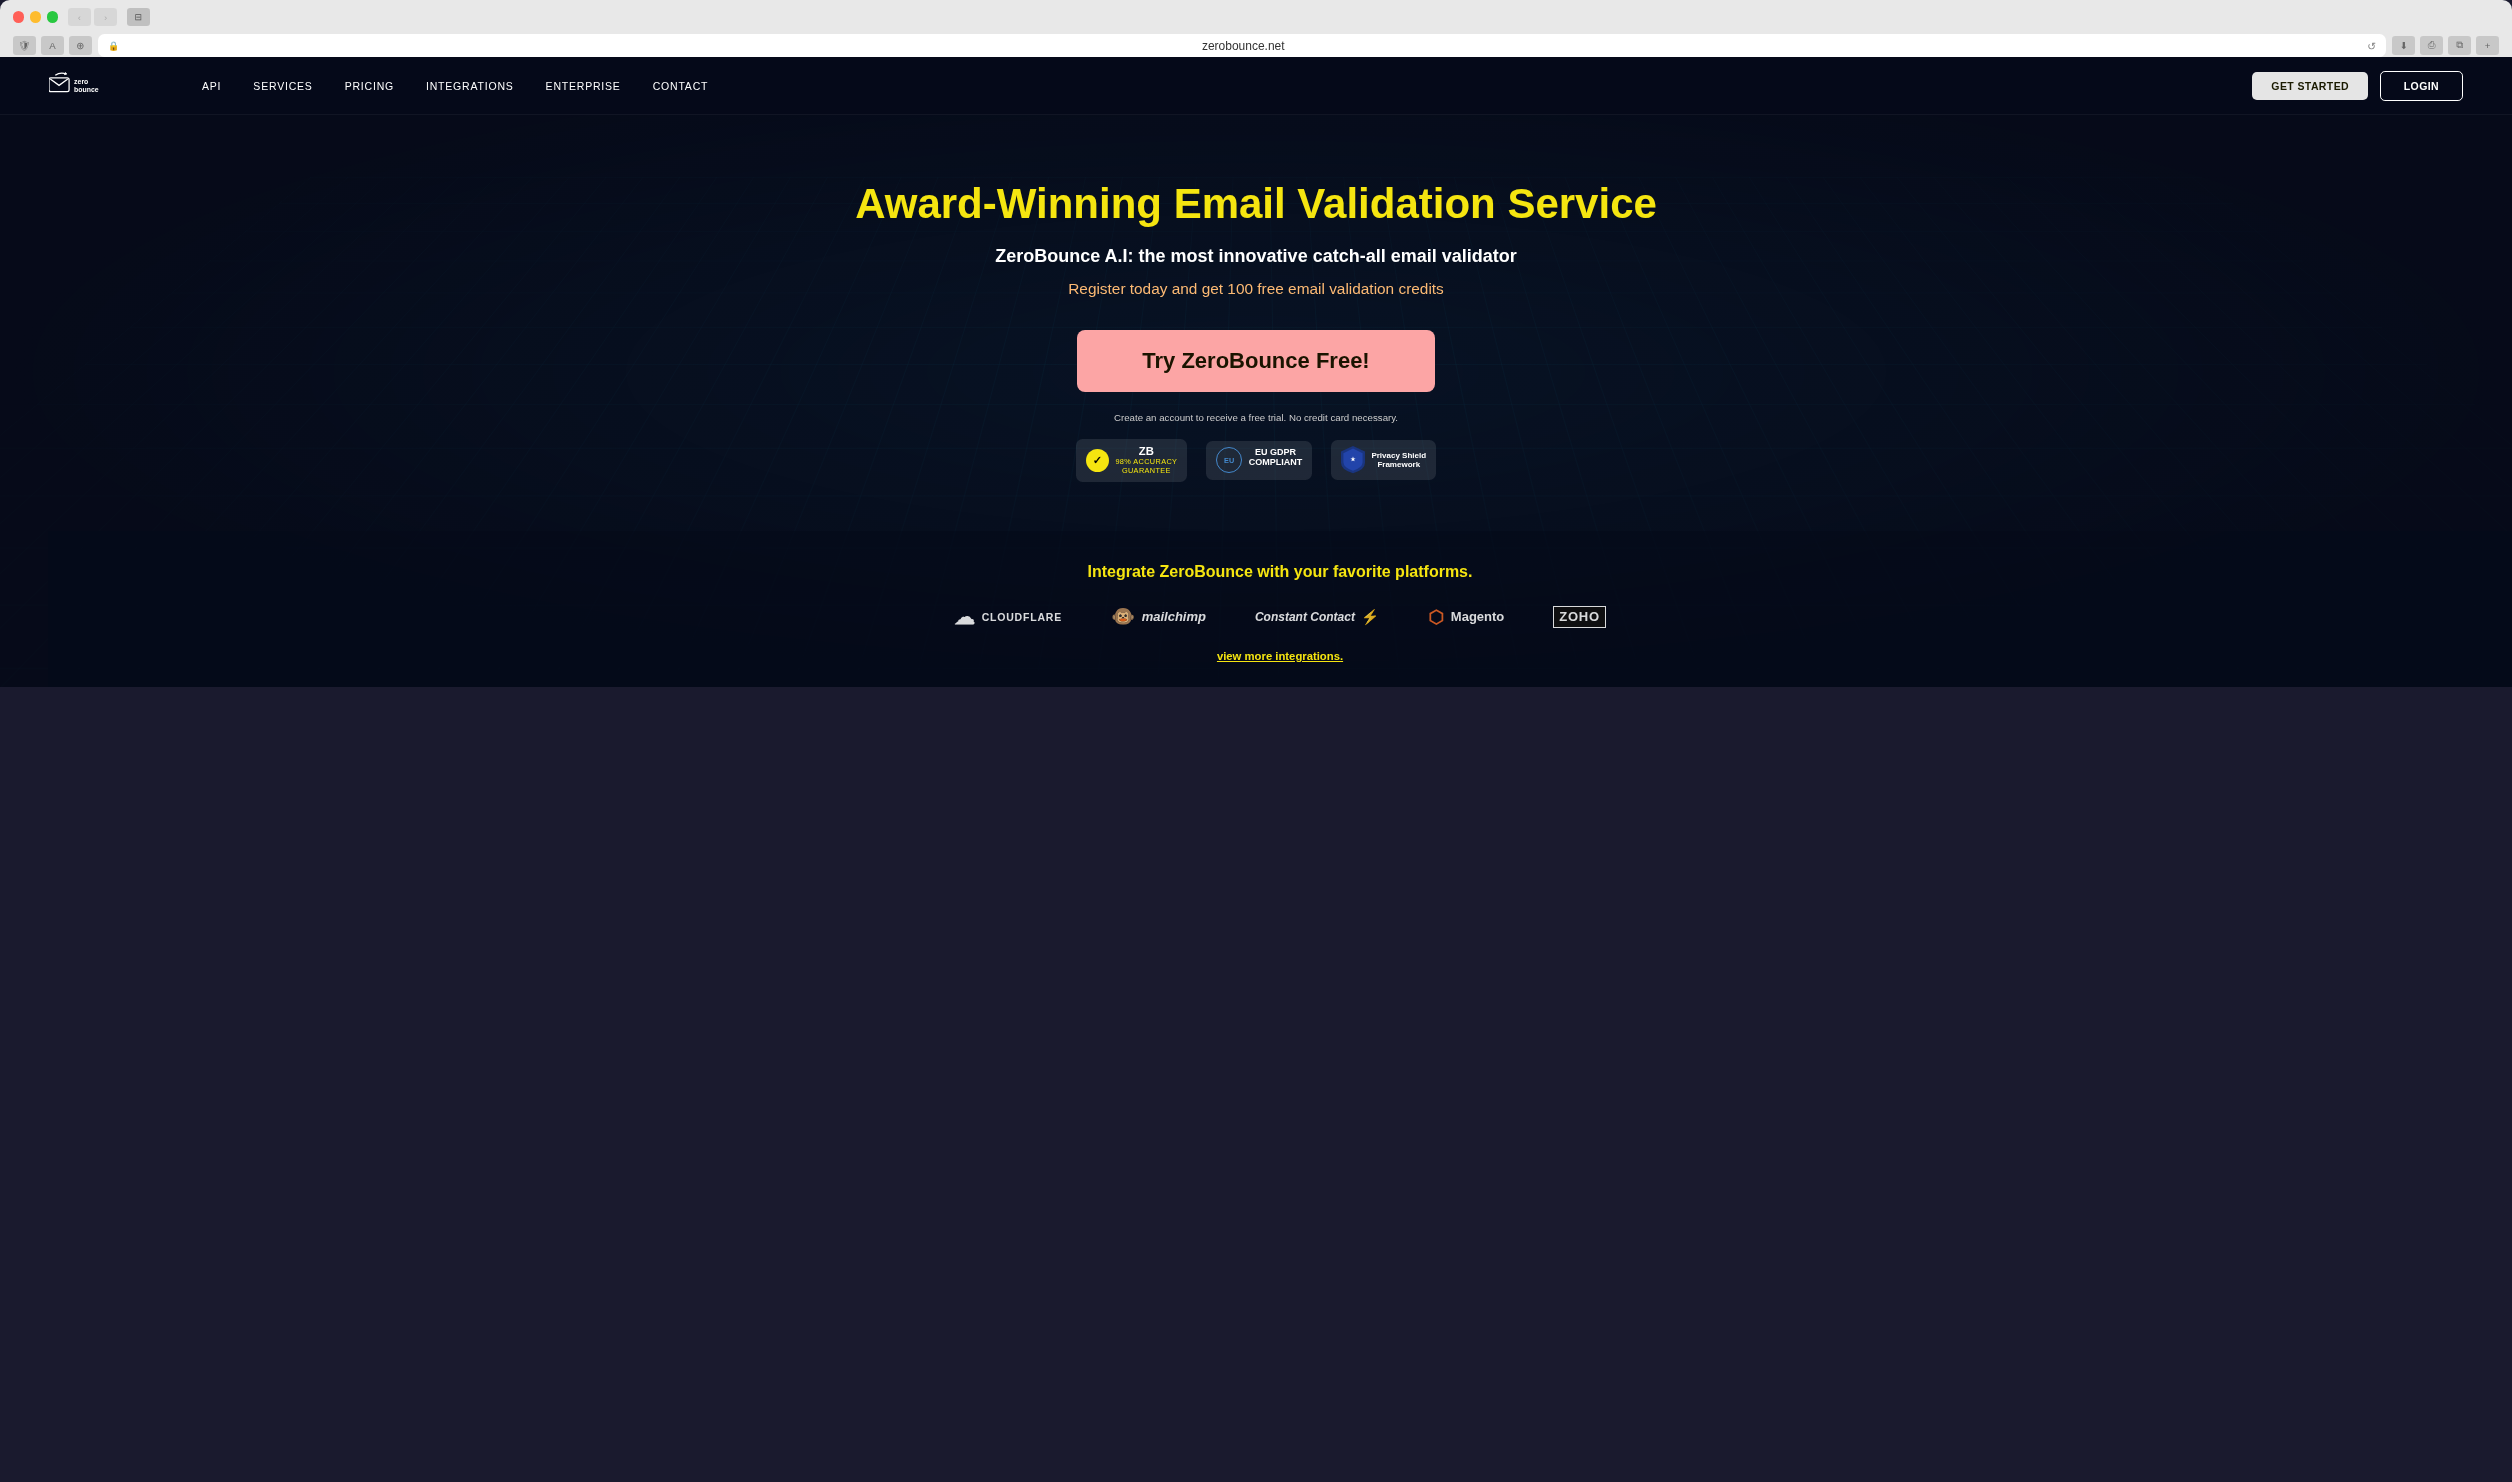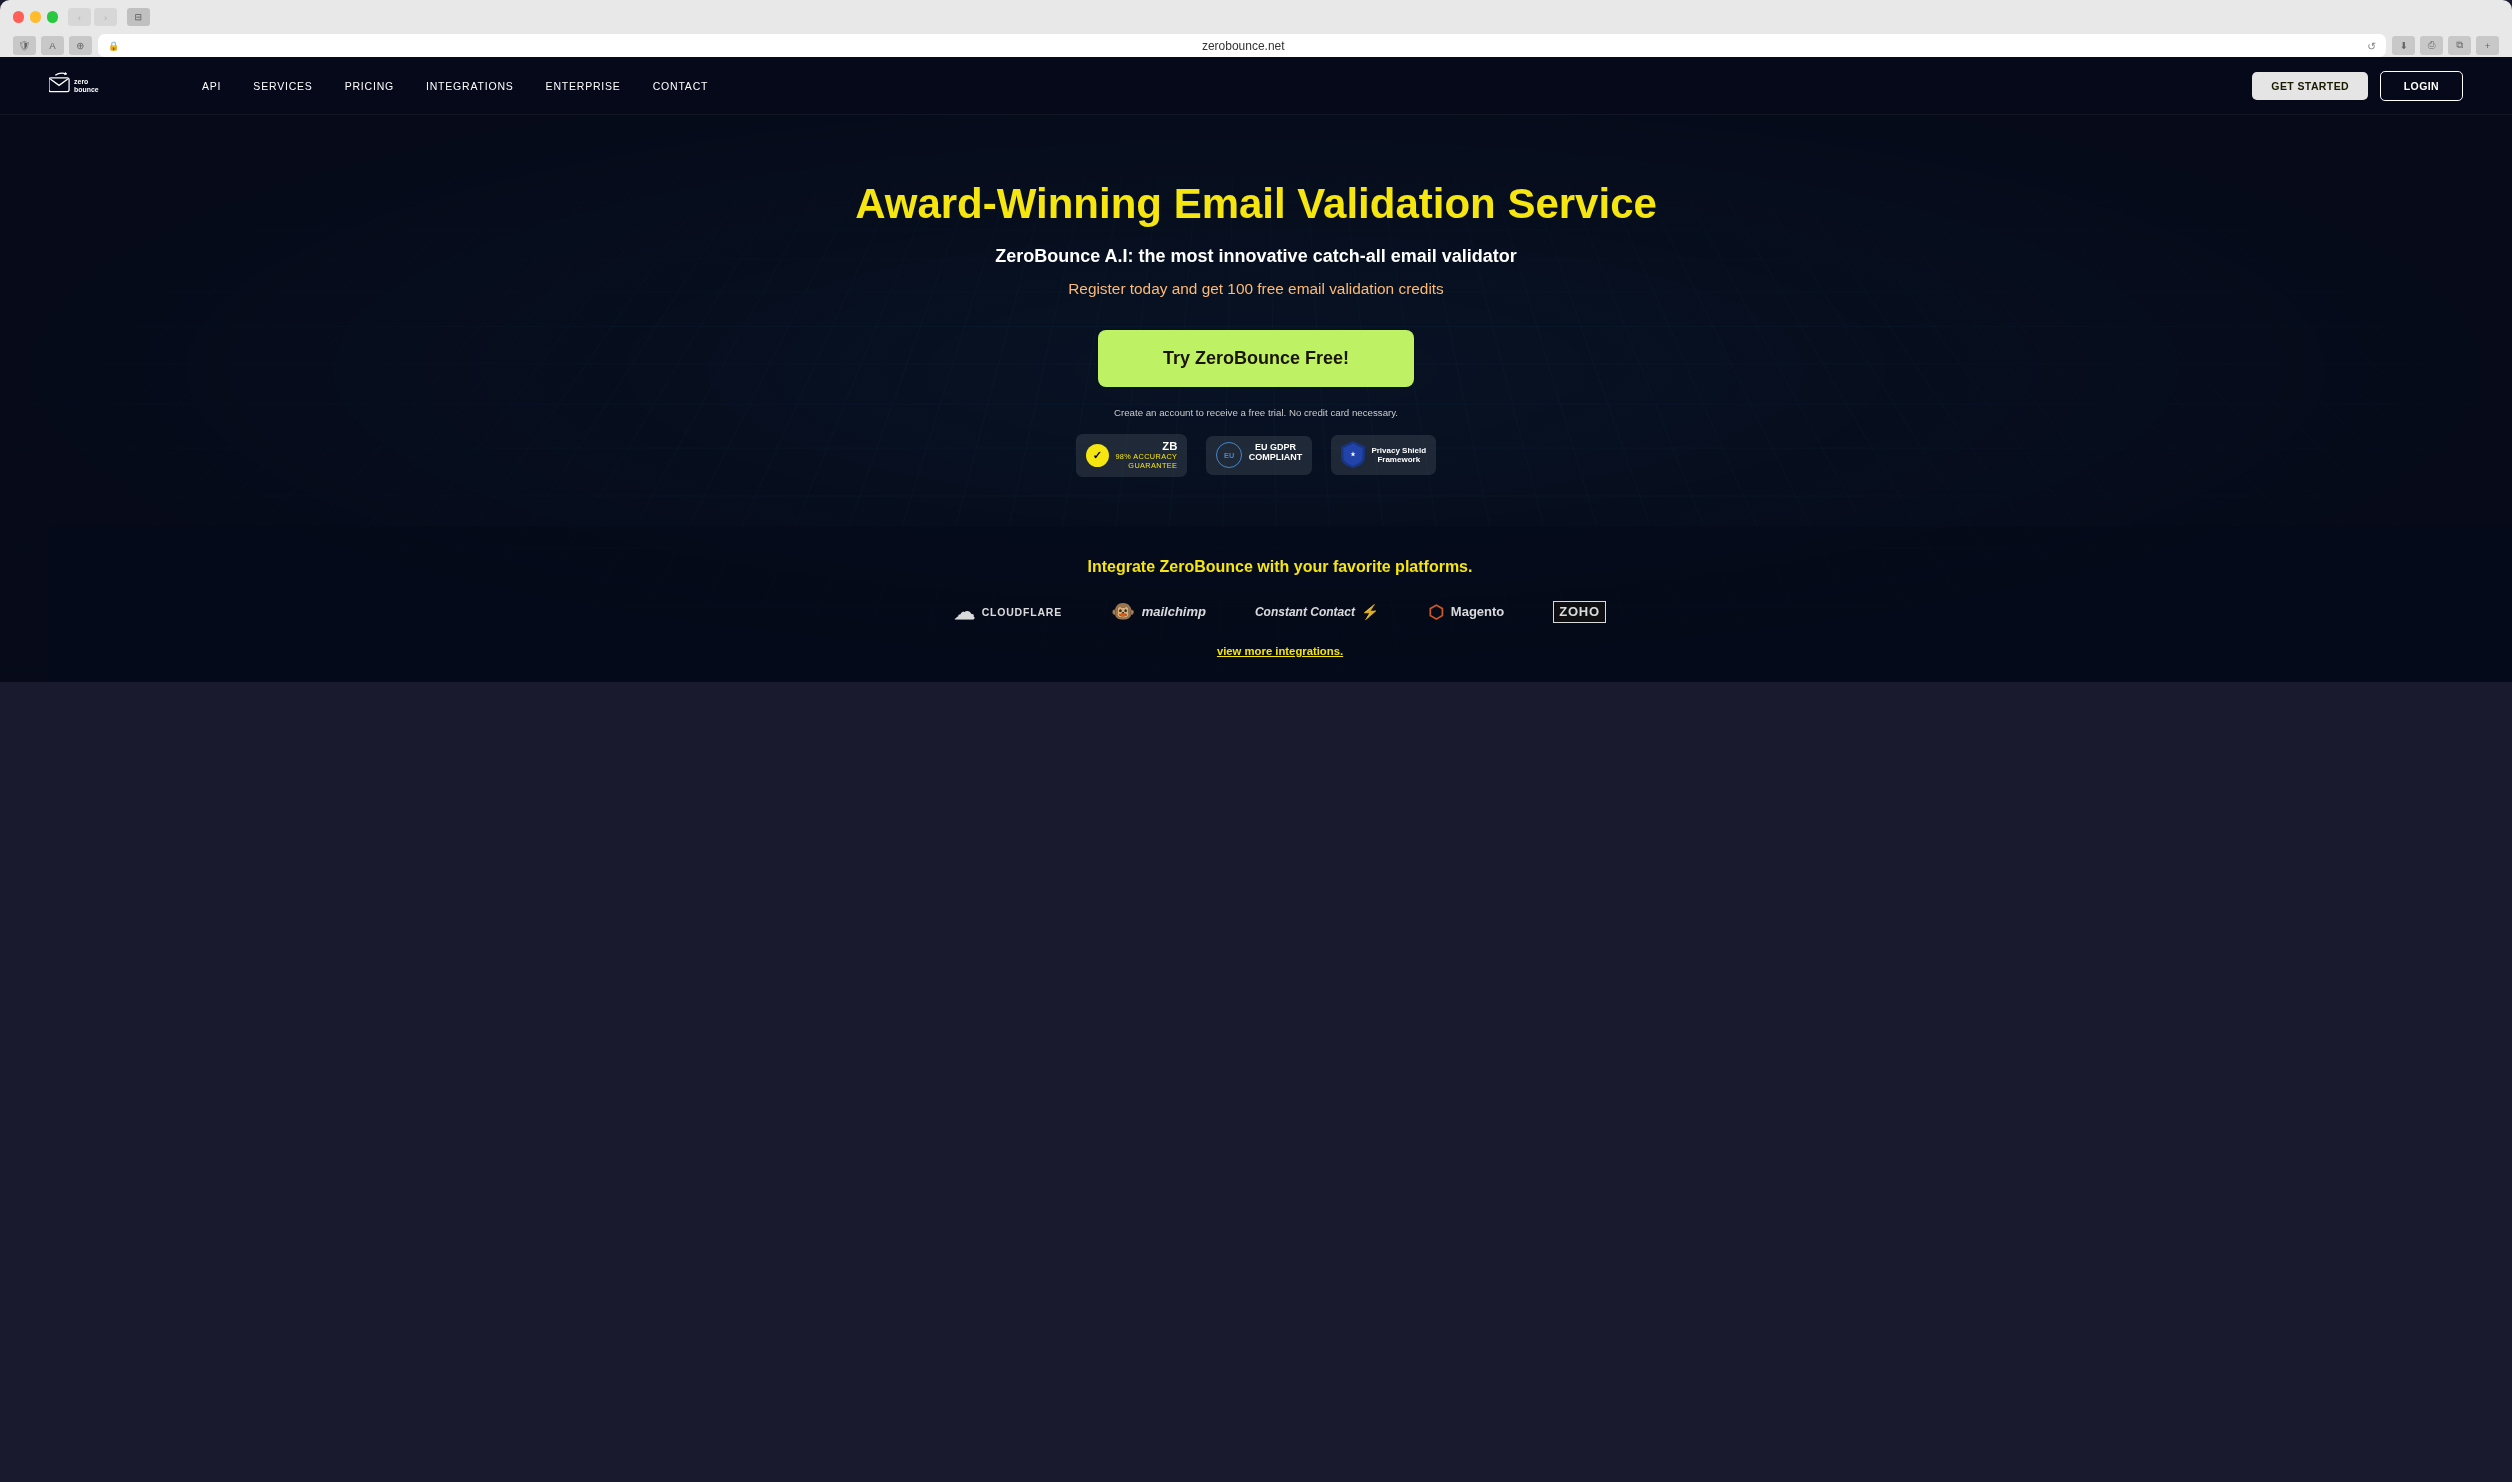--- a/index.html
+++ b/index.html
@@ -260,26 +260,26 @@
     }
 
     .hero-desc {
       font-size: 15.4px;
       color: #fdba74;
       font-weight: 500;
       margin-bottom: 32px;
     }
 
     .cta-button {
-      background: #bef264;
+      background: #fca5a5;
       color: #1a1400;
       border: none;
       border-radius: 8px;
       padding: 18px 65px;
-      font-size: 18px;
+      font-size: 22px;
       font-weight: 700;
       cursor: pointer;
       display: inline-block;
       margin-bottom: 19.4px;
     }
 
     .cta-subtext {
       font-size: 9.7px;
       color: #cccccc;
       margin-bottom: 16px;
@@ -308,21 +308,21 @@
       border-radius: 50%;
       display: flex;
       align-items: center;
       justify-content: center;
       font-size: 11.3px;
       color: #000;
       font-weight: bold;
     }
 
     .badge-zb .badge-text {
-      text-align: right;
+      text-align: center;
     }
 
     .badge-zb .badge-main {
       font-size: 11.3px;
       font-weight: 700;
       color: white;
     }
 
     .badge-zb .badge-sub {
       font-size: 7.3px;

